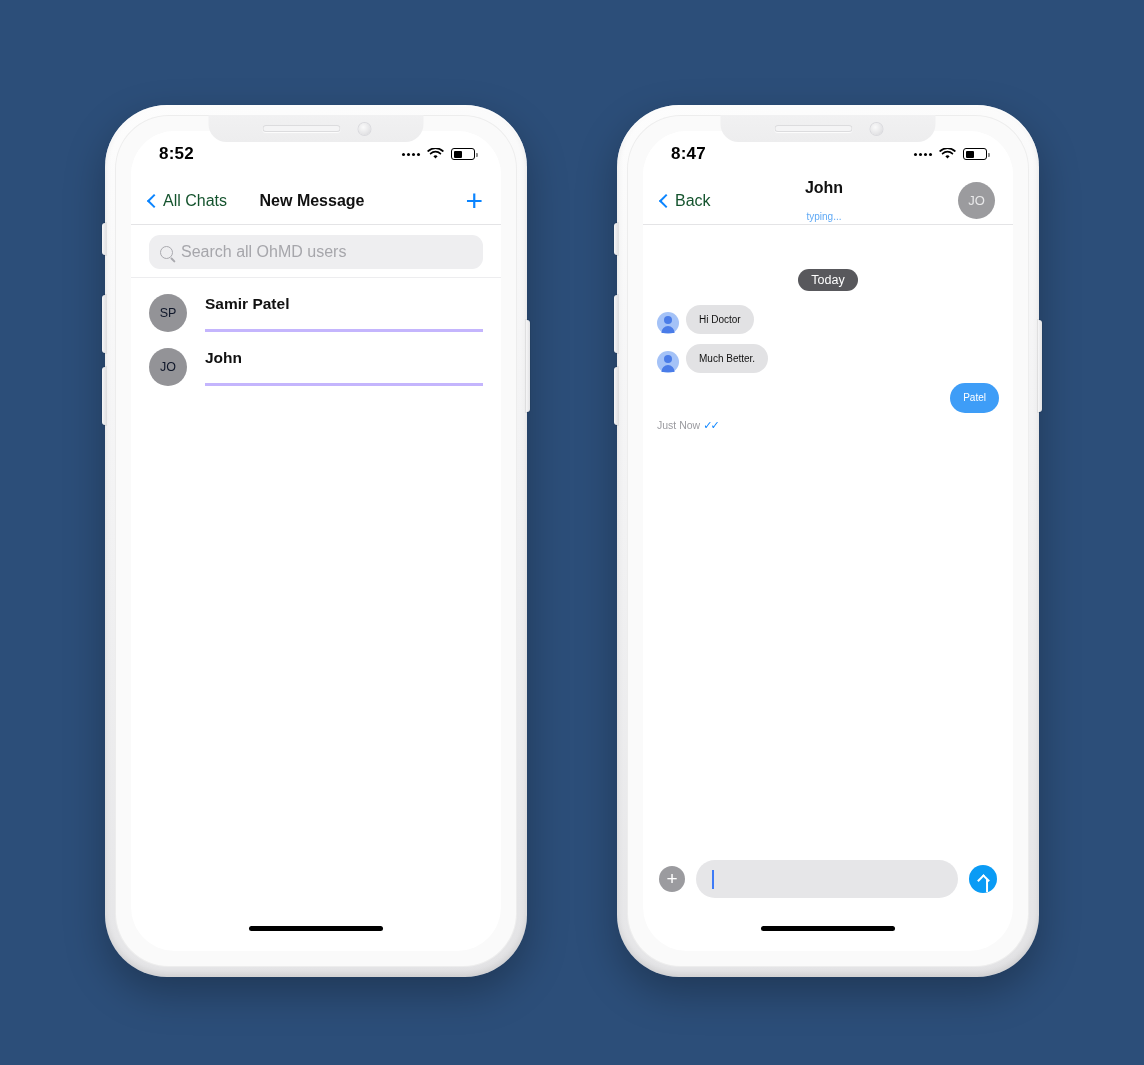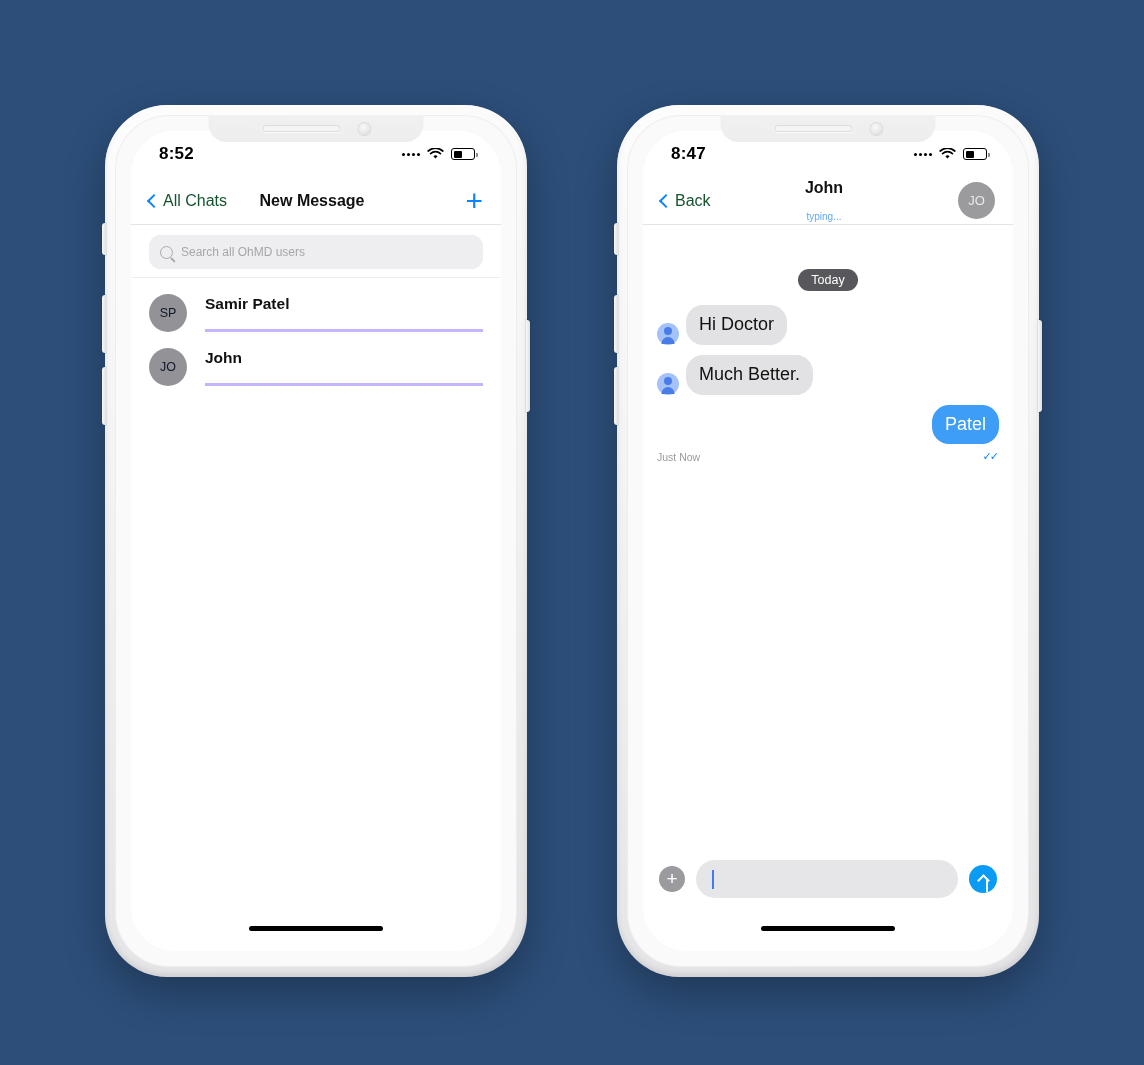--- a/index.html
+++ b/index.html
@@ -180,21 +180,21 @@
     flex: none;
   }
   .search-ico::after {
     content: "";
     position: absolute; right: -4px; bottom: -3px;
     width: 6px; height: 1.8px;
     background: #a9a9ae;
     transform: rotate(45deg);
     border-radius: 1px;
   }
-  .search-ph { font-size: 12px; color: #a6a6ab; }
+  .search-ph { font-size: 16px; color: #a6a6ab; }
 
   
   .contact-row {
     display: flex; align-items: center;
     padding: 16px 18px 0 18px;
     cursor: pointer;
   }
   .avatar-circle {
     width: 38px; height: 38px;
     border-radius: 50%;
@@ -249,28 +249,28 @@
     position: absolute; left: 50%; bottom: 1px;
     transform: translateX(-50%);
     width: 13px; height: 7px;
     border-radius: 7px 7px 0 0;
     background: #4a7ce8;
   }
   .bubble {
     max-width: 200px;
     padding: 8px 13px;
     border-radius: 17px;
-    font-size: 18px;
+    font-size: 10px;
     line-height: 1.32;
   }
   .bubble.in  { background: #e2e2e4; color: #111; }
   .bubble.out { background: #3e9df7; color: #fff; }
   .receipt {
     display: flex; align-items: center; gap: 3px;
-    justify-content: space-between;
+    justify-content: flex-start;
     font-size: 10.5px; color: #9a9a9f;
     margin-top: -4px; margin-bottom: 10px;
     padding-right: 2px;
   }
   .ticks { color: #0a84ff; font-size: 11px; letter-spacing: -2px; }
 
   
   .composer {
     position: absolute;
     left: 0; right: 0; bottom: 44px;

